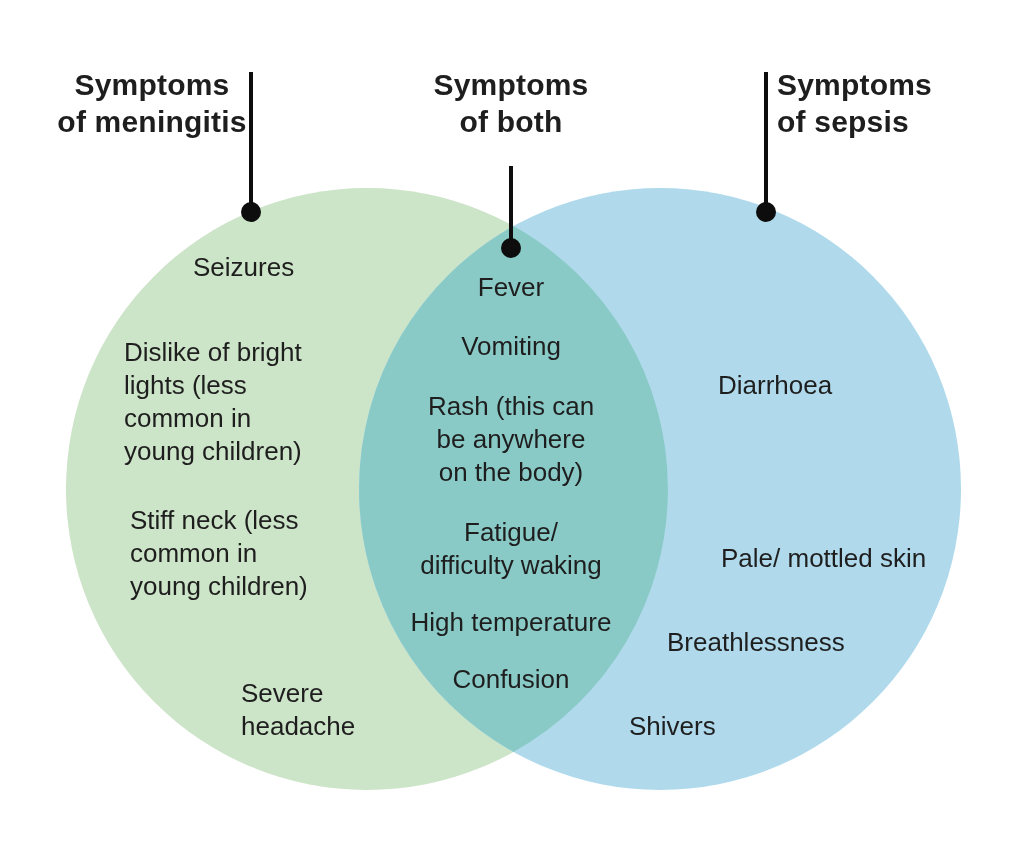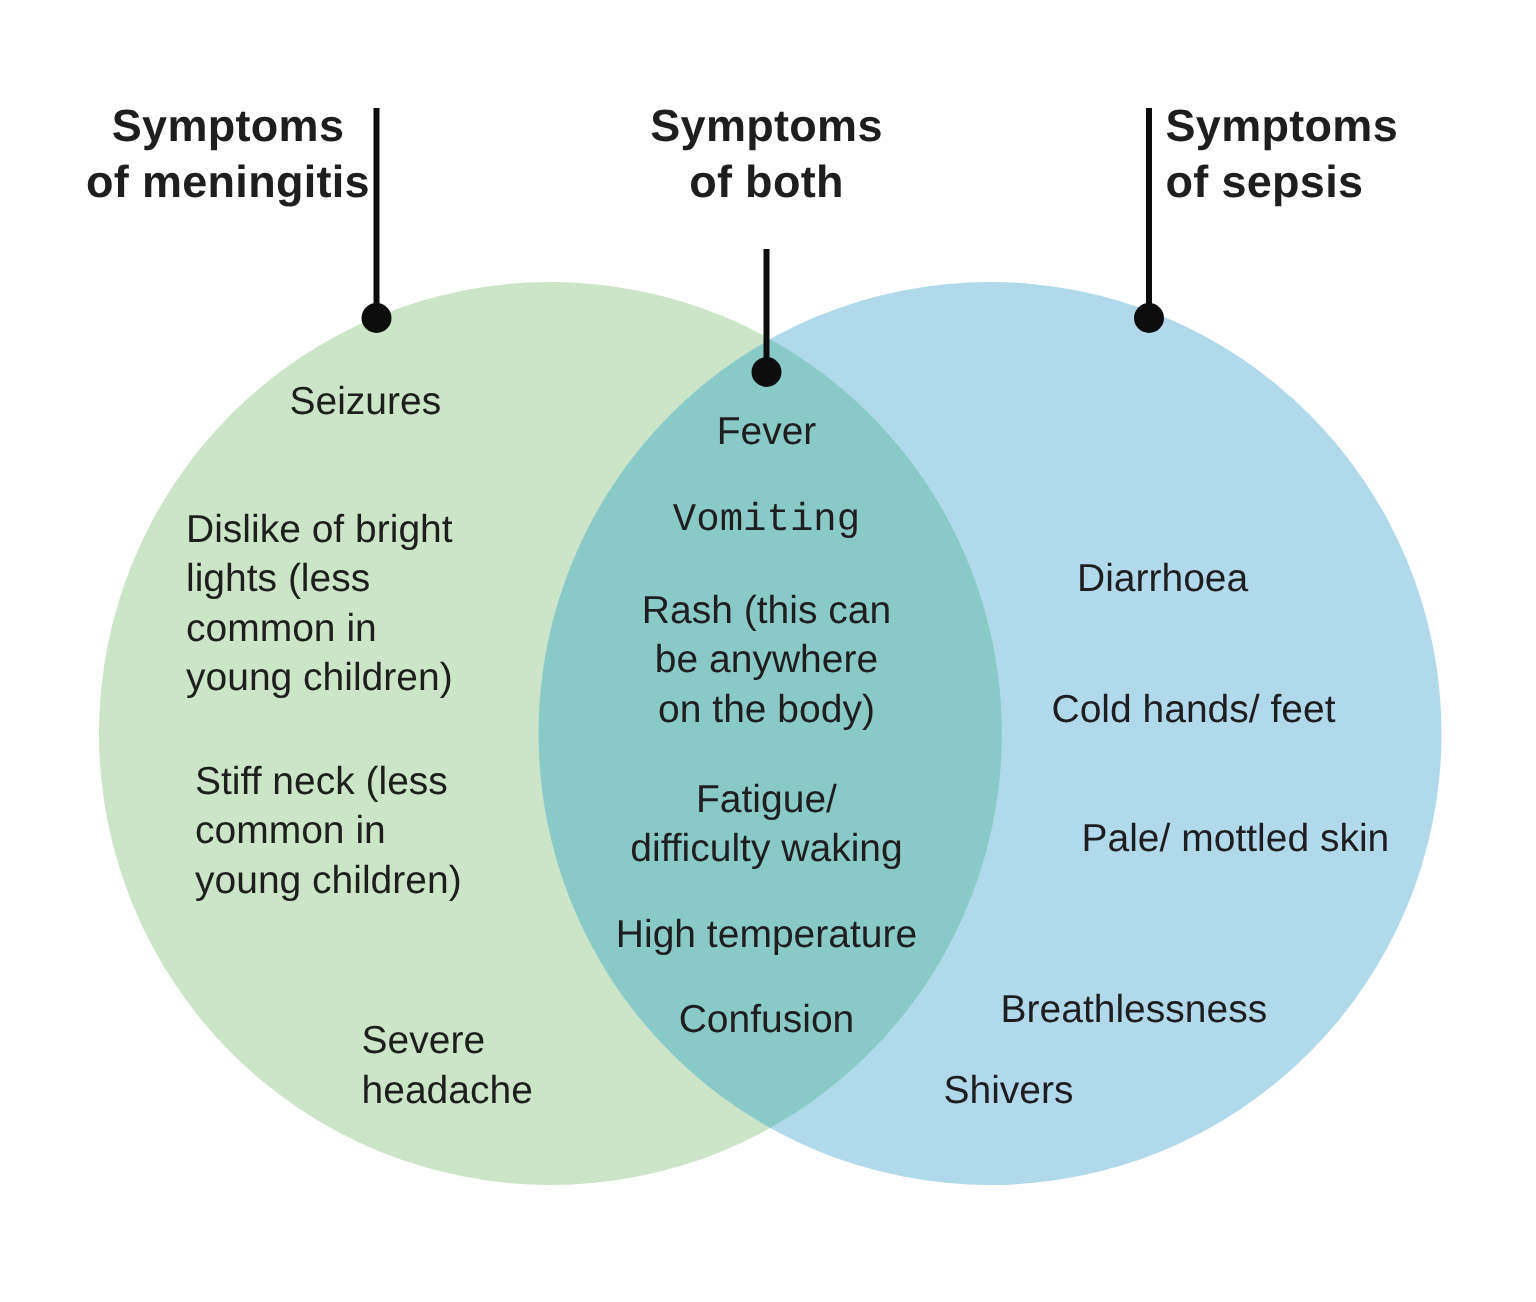--- a/index.html
+++ b/index.html
@@ -32,31 +32,31 @@
     white-space: pre-line;
   }
   .mid { left: 380px; width: 262px; text-align: center; }
 
   .i-seizures  { left: 193px; top: 251px; text-align: center; }
   .i-dislike   { left: 124px; top: 336px; }
   .i-stiff     { left: 130px; top: 504px; }
   .i-severe    { left: 241px; top: 677px; }
 
   .i-fever     { top: 271px; }
-  .i-vomiting  { top: 330px; font-family: Liberation Mono, monospace; }
+  .i-vomiting  { top: 330px; }
   .i-rash      { top: 390px; }
   .i-fatigue   { top: 516px; }
   .i-hightemp  { top: 606px; }
   .i-confusion { top: 663px; }
 
   .i-limb      { left: 647px; top: 251px; }
   .i-diarrhoea { left: 718px; top: 369px; }
   .i-cold      { left: 701px; top: 456px; }
   .i-pale      { left: 721px; top: 542px; }
-  .i-breath    { left: 667px; top: 656px; text-align: center; }
+  .i-breath    { left: 667px; top: 626px; text-align: center; }
   .i-shivers   { left: 629px; top: 710px; }
 </style>
 </head>
 <body>
 
 <div id="stage" style="color: rgb(30, 30, 30); background: rgb(255, 255, 255);">
 
   <svg id="venn-svg" width="1024" height="868" viewBox="0 0 1024 868">
     <circle cx="367" cy="489" r="301" fill="#cce4c7"></circle>
     <circle cx="660" cy="489" r="301" fill="#b0daec"></circle>
@@ -94,18 +94,17 @@
   <div class="sym mid i-vomiting">Vomiting</div>
   <div class="sym mid i-rash">Rash (this can
 be anywhere
 on the body)</div>
   <div class="sym mid i-fatigue">Fatigue/
 difficulty waking</div>
   <div class="sym mid i-hightemp">High temperature</div>
   <div class="sym mid i-confusion">Confusion</div>
 
   <div class="sym i-diarrhoea">Diarrhoea</div>
-  <div class="sym i-cold">Cold hands/ feet</div>
   <div class="sym i-pale">Pale/ mottled skin</div>
   <div class="sym i-breath">Breathlessness</div>
   <div class="sym i-shivers">Shivers</div>
 
 </div>
 
 </body></html>

